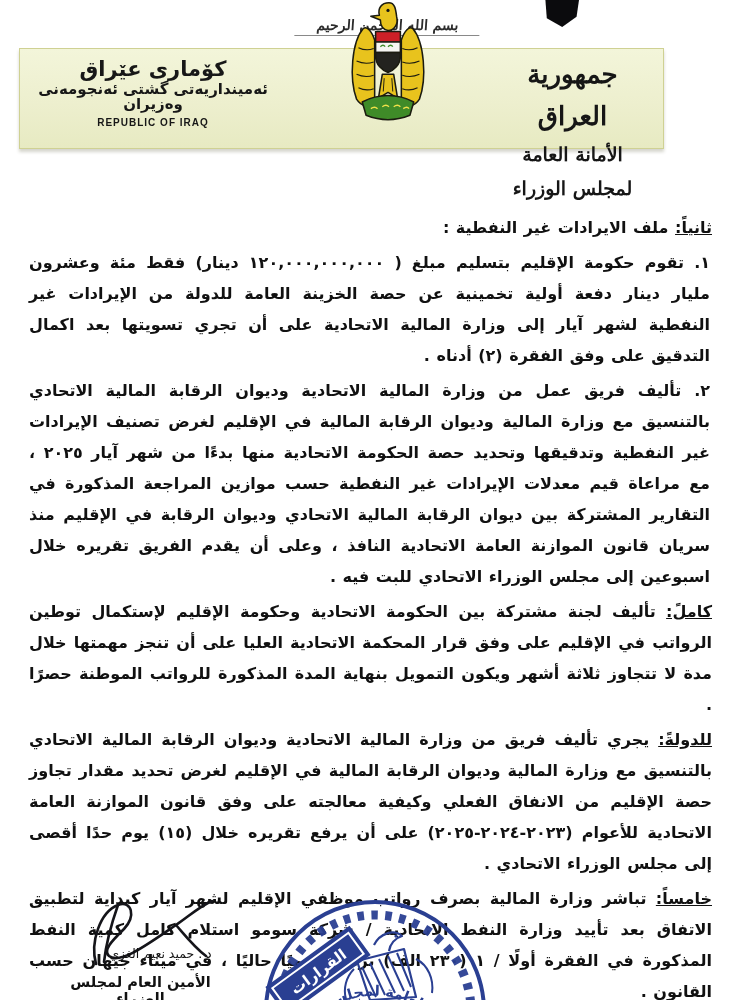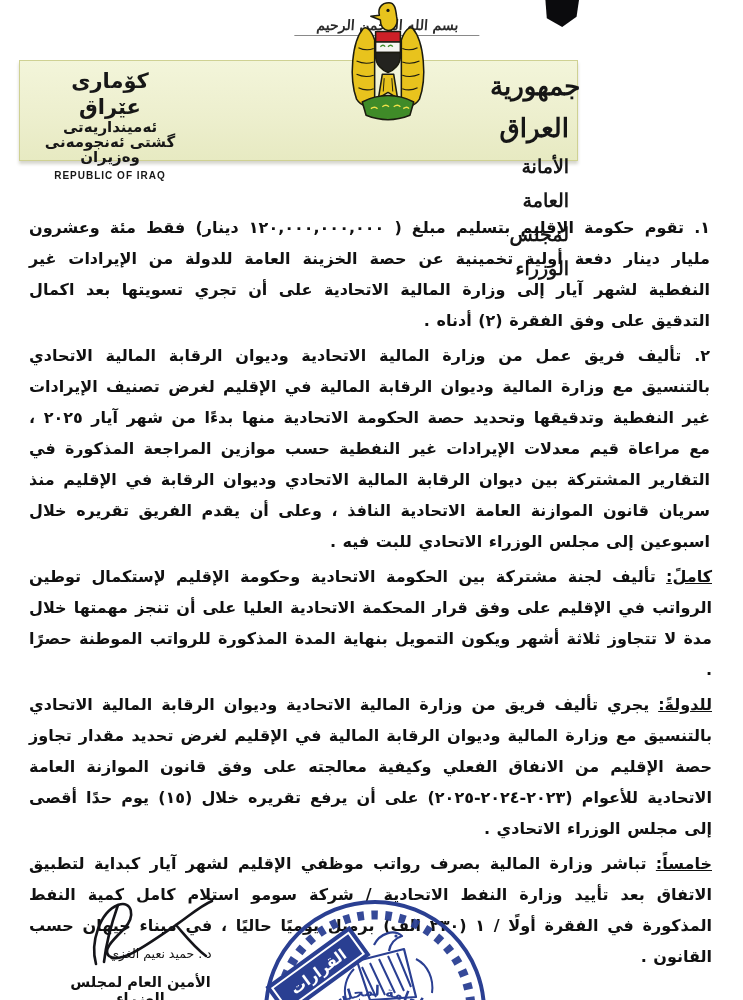--- a/index.html
+++ b/index.html
@@ -19,35 +19,35 @@
   .bismillah {
     position:absolute; left:295px; top:17px; width:185px;
     text-align:center; font-family:"DejaVu Serif", serif;
     font-size:14px; font-weight:bold; color:#2c2c2c;
     letter-spacing:-0.5px; transform:skewX(-4deg);
     border-bottom:1px solid rgba(40,40,40,.55);
     padding-bottom:2px;
   }
   
   .letterhead {
-    position:absolute; left:19px; top:60px; width:559px; height:101px;
+    position:absolute; left:19px; top:48px; width:645px; height:101px;
     background:linear-gradient(180deg,#f3f5da 0%, #edefce 55%, #e7eac2 100%);
     border:1px solid #cfd193;
     box-shadow:0 3px 3px rgba(90,90,60,.25);
   }
   .lh-left {
     position:absolute; right:395px; left:18px; top:7px; text-align:center;
     color:#171717;
   }
   .lh-kurdish-title { font-size:21px; font-weight:bold; line-height:26px; }
   .lh-kurdish-sub   { font-size:15px; font-weight:bold; line-height:15px; }
   .lh-en-title      { font-size:10px; font-weight:bold; letter-spacing:1px; line-height:17px; margin-top:2px; font-family:"Liberation Sans",sans-serif;}
   .lh-en-sub        { font-size:11.5px; font-weight:bold; line-height:14px; font-family:"Liberation Sans",sans-serif;}
   .lh-right {
-    position:absolute; left:470px; right:8px; top:4px; text-align:right; color:#161616;
+    position:absolute; left:470px; right:8px; top:4px; text-align:center; color:#161616;
   }
   .lh-ar-title { font-size:26px; font-weight:bold; line-height:42px; font-family:"DejaVu Serif",serif; }
   .lh-ar-sub   { font-size:19px; font-weight:bold; line-height:34px; font-family:"DejaVu Serif",serif; }
   .emblem {
     position:absolute; left:342px; top:0px; width:92px; height:122px;
   }
   
   .doc-body {
     position:absolute; right:31px; top:212px; width:683px;
     direction:rtl; text-align:justify; text-align-last:right;
@@ -112,20 +112,23 @@
 
       <path d="M42,78 L38,103 L48,97 L58,103 L54,78 Z" fill="#e8c31d"></path>
       <path d="M44,82 L43,96 M52,82 L53,96" fill="none" stroke-width="1"></path>
 
       <path d="M21,107 C38,98 58,98 75,107 L71,121 C56,127 40,127 25,121 Z" fill="#3f8b28"></path>
       <path d="M30,114 q4,-3 7,0 M42,112 q4,-3 7,0 M54,112 q4,-3 7,0 M64,114 q4,-3 6,0" fill="none" stroke="#f0e14a" stroke-width="1.5"></path>
     </g>
   </svg>
 
   <div class="doc-body" lang="ar">
+    <p>
+      <span class="sec-label">ثانياً:</span><span> ملف الايرادات غير النفطية :</span>
+    </p>
 
     <p class="clause">
       <span>١.</span><span> تقوم حكومة الإقليم بتسليم مبلغ ( ١٢٠,٠٠٠,٠٠٠,٠٠٠ دينار) فقط مئة وعشرون مليار دينار دفعة أولية تخمينية عن حصة الخزينة العامة للدولة من الإيرادات غير النفطية لشهر آيار إلى وزارة المالية الاتحادية على أن تجري تسويتها بعد اكمال التدقيق على وفق الفقرة (٢) أدناه .</span>
     </p>
 
     <p class="clause">
       <span>٢.</span><span> تأليف فريق عمل من وزارة المالية الاتحادية وديوان الرقابة المالية الاتحادي بالتنسيق مع وزارة المالية وديوان الرقابة المالية في الإقليم لغرض تصنيف الإيرادات غير النفطية وتدقيقها وتحديد حصة الحكومة الاتحادية منها بدءًا من شهر آيار ٢٠٢٥ ، مع مراعاة قيم معدلات الإيرادات غير النفطية حسب موازين المراجعة المذكورة في التقارير المشتركة بين ديوان الرقابة المالية الاتحادي وديوان الرقابة في الإقليم منذ سريان قانون الموازنة العامة الاتحادية النافذ ، وعلى أن يقدم الفريق تقريره خلال اسبوعين إلى مجلس الوزراء الاتحادي للبت فيه .</span>
     </p>
 
     <p>

